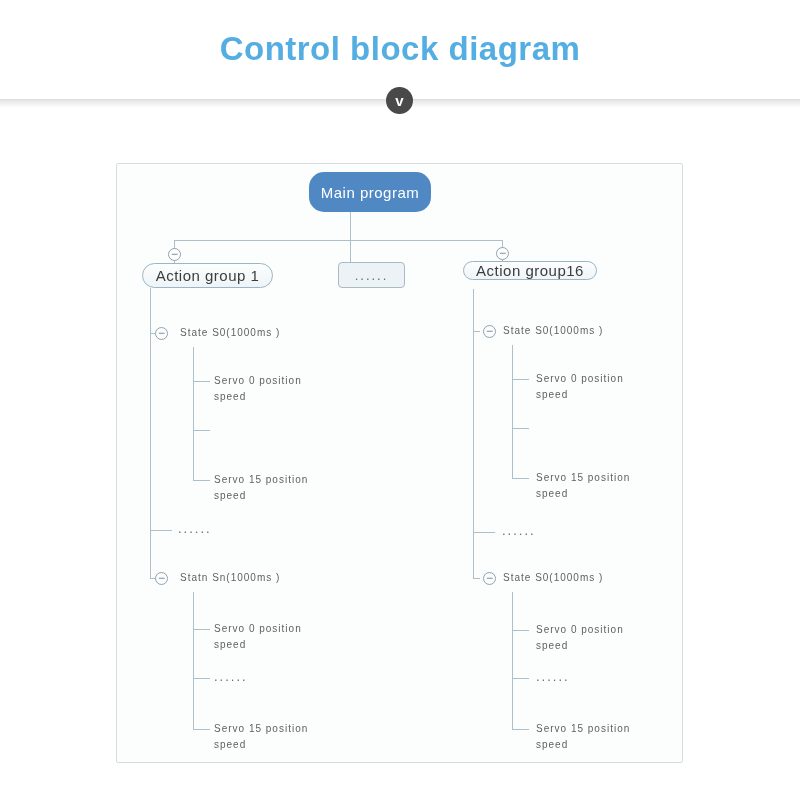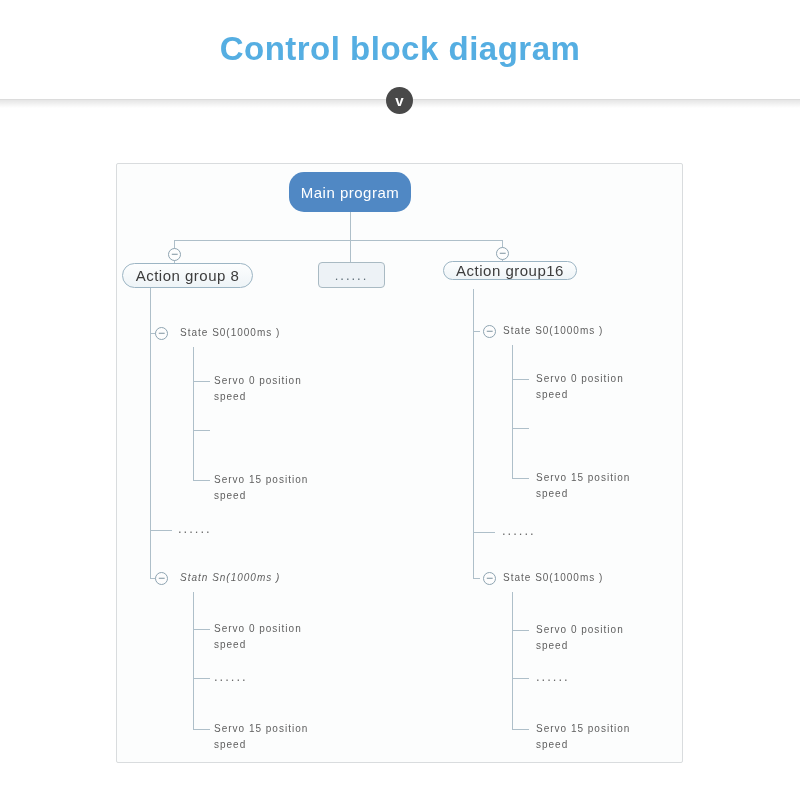--- a/index.html
+++ b/index.html
@@ -29,21 +29,21 @@
   }
   .panel {
     position:absolute; left:116px; top:163px; width:567px; height:600px;
     border:1px solid #d9dcde; border-radius:2px; background:#fcfdfd;
     box-sizing:border-box;
   }
   .lines-svg { position:absolute; left:0; top:0; width:800px; height:800px; }
   .node {
     position:absolute; box-sizing:border-box;
     display:flex; align-items:center; justify-content:center;
-    font-size:15px; letter-spacing:0.5px; white-space:nowrap;
+    font-size:15px; letter-spacing:0.5px; white-space:nowrap;margin-left:20px;
   }
   .node-main {
     left:289px; top:172px; width:122px; height:40px;
     background:#5088c4; color:#ffffff; border-radius:15px;
   }
   .node-group {
     border:1px solid #9cb5c4; border-radius:13px;
     background:linear-gradient(#fdfefe,#eef4f7); color:#3c3c3c;
   }
   .node-group1 { left:122px; top:263px; width:131px; height:25px; }
@@ -110,42 +110,42 @@
     <line x1="512" y1="478" x2="529" y2="478"></line>
 
     <line x1="512" y1="592" x2="512" y2="729"></line>
     <line x1="512" y1="630" x2="529" y2="630"></line>
     <line x1="512" y1="678" x2="529" y2="678"></line>
     <line x1="512" y1="729" x2="529" y2="729"></line>
   </g>
 </svg>
 
 <div class="node node-main">Main program</div>
-<div class="node node-group node-group1">Action group 8</div>
+<div class="node node-group node-group1">Action group 1</div>
 <div class="node node-dots">......</div>
 <div class="node node-group node-group16">Action group16</div>
 
 <span class="toggle" style="left:168px; top:248px;">−</span>
 <span class="toggle" style="left:496px; top:247px;">−</span>
 <span class="toggle" style="left:155px; top:327px;">−</span>
 <span class="toggle" style="left:155px; top:572px;">−</span>
 <span class="toggle" style="left:483px; top:325px;">−</span>
 <span class="toggle" style="left:483px; top:572px;">−</span>
 
 <div class="tree-text" style="left:180px; top:325px;">State S0(1000ms )</div>
 <div class="tree-text" style="left:214px; top:373px;">
   <div>Servo 0 position</div>
   <div>speed</div>
 </div>
 <div class="tree-text" style="left:214px; top:472px;">
   <div>Servo 15 position</div>
   <div>speed</div>
 </div>
 <div class="tree-text dots-text" style="left:178px; top:521px;">......</div>
-<div class="tree-text" style="left:180px; top:570px;font-style:italic;">Statn Sn(1000ms )</div>
+<div class="tree-text" style="left:180px; top:570px;">Statn Sn(1000ms )</div>
 <div class="tree-text" style="left:214px; top:621px;">
   <div>Servo 0 position</div>
   <div>speed</div>
 </div>
 <div class="tree-text dots-text" style="left:214px; top:669px;">......</div>
 <div class="tree-text" style="left:214px; top:721px;">
   <div>Servo 15 position</div>
   <div>speed</div>
 </div>
 

